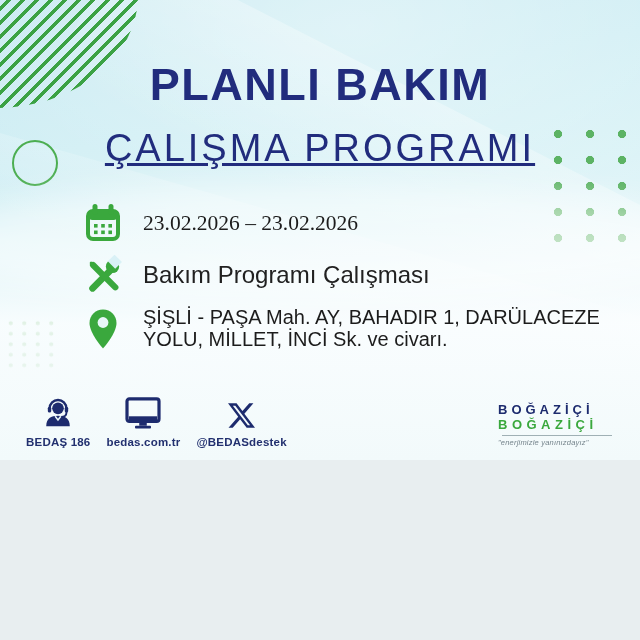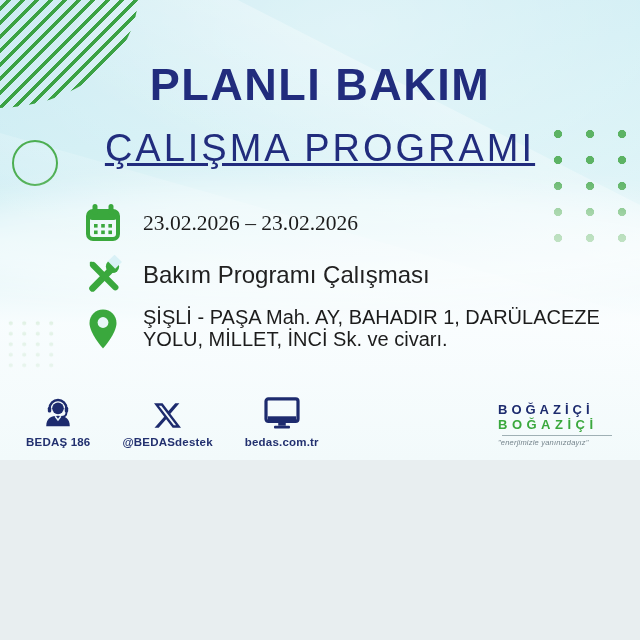--- a/index.html
+++ b/index.html
@@ -62,21 +62,21 @@
   .rows { position:absolute; left:84px; top:202px; width:545px; }
   .row { display:flex; align-items:center; gap:21px; margin-bottom:10px; min-height:42px; }
   .row.loc { align-items:flex-start; }
   .row .icn { width:38px; min-width:38px; display:flex; justify-content:center; align-items:center; }
   .row.loc .icn { margin-top:2px; }
   .txt-serif { font-family:"Liberation Serif", serif; font-size:21.5px; color:#1c1c1c; }
   .txt-sans  { font-size:24px; color:#212121; }
   .txt-addr  { font-size:20px; color:#1c1c1c; line-height:22px; max-width:500px; }
 
   
-  .contacts { position:absolute; left:26px; bottom:12px; display:flex; gap:32px; }
+  .contacts { position:absolute; left:26px; bottom:12px; display:flex; gap:16px; }
   .contact { display:flex; flex-direction:column; align-items:center; gap:7px; }
   .contact .c-icn { height:32px; display:flex; align-items:flex-end; justify-content:center; }
   .contact .c-lbl { font-size:11.5px; font-weight:700; color:#22306f; letter-spacing:.2px; }
 
   .brand { position:absolute; right:24px; bottom:13px; width:118px; text-align:left; }
   .brand .b-line { display:block; font-weight:800; font-size:13px; line-height:15px; }
   .b1 { color:#1d2b6e; letter-spacing:4px;   margin-right:-4px; }
   .b2 { color:#3aa83d; letter-spacing:4.5px; margin-right:-4.5px; }
   .b3 { color:#1d2b6e; letter-spacing:6.5px; margin-right:-6.5px; }
   .b-div { border:0; border-top:1px solid #9fb0b5; margin:3px 4px 2px; }
@@ -160,39 +160,39 @@
           <rect x="25.2" y="10.3" width="3.6" height="6.2" rx="1.7" fill="#1d2b6e"></rect>
           <path d="M27 16.5 c0 3.4 -3 4.8 -5.8 4.8" stroke="#1d2b6e" stroke-width="2" fill="none" stroke-linecap="round"></path>
           <path d="M15 20.5 L18 24.5 L21 20.5" fill="none" stroke="#e9f6f9" stroke-width="1.6"></path>
         </svg>
       </span>
       <span class="c-lbl">BEDAŞ 186</span>
     </div>
 
     <div class="contact">
       <span class="c-icn">
-        <svg width="27" height="27" viewBox="0 0 24 24">
-          <path fill-rule="evenodd" fill="#1d2b6e" d="M18.901 1.153h3.68l-8.04 9.19L24 22.846h-7.406l-5.8-7.584-6.638 7.584H.474l8.6-9.83L0 1.154h7.594l5.243 6.932 6.064-6.933ZM17.61 20.644h2.039L6.486 3.24H4.298Z"></path>
-        </svg>
-      </span>
-      <span class="c-lbl">@BEDASdestek</span>
-    </div>
-
-    <div class="contact">
-      <span class="c-icn">
         <svg width="36" height="32" viewBox="0 0 38 34">
           <rect x="2" y="2" width="34" height="24" rx="2.5" fill="none" stroke="#1d2b6e" stroke-width="3.4"></rect>
           <rect x="4" y="20.5" width="30" height="4.5" fill="#1d2b6e"></rect>
           <rect x="15" y="26.5" width="8" height="4" fill="#1d2b6e"></rect>
           <rect x="10.5" y="30.5" width="17" height="3" rx="1" fill="#1d2b6e"></rect>
         </svg>
       </span>
       <span class="c-lbl">bedas.com.tr</span>
     </div>
 
+    <div class="contact">
+      <span class="c-icn">
+        <svg width="27" height="27" viewBox="0 0 24 24">
+          <path fill-rule="evenodd" fill="#1d2b6e" d="M18.901 1.153h3.68l-8.04 9.19L24 22.846h-7.406l-5.8-7.584-6.638 7.584H.474l8.6-9.83L0 1.154h7.594l5.243 6.932 6.064-6.933ZM17.61 20.644h2.039L6.486 3.24H4.298Z"></path>
+        </svg>
+      </span>
+      <span class="c-lbl">@BEDASdestek</span>
+    </div>
+
   </div>
 
   <div class="brand">
     <span class="b-line b1">BOĞAZİÇİ</span>
     <span class="b-line b2">BOĞAZİÇİ</span>
     <hr class="b-div">
     <div class="b-tag">"enerjimizle yanınızdayız"</div>
   </div>
 
 </div>

